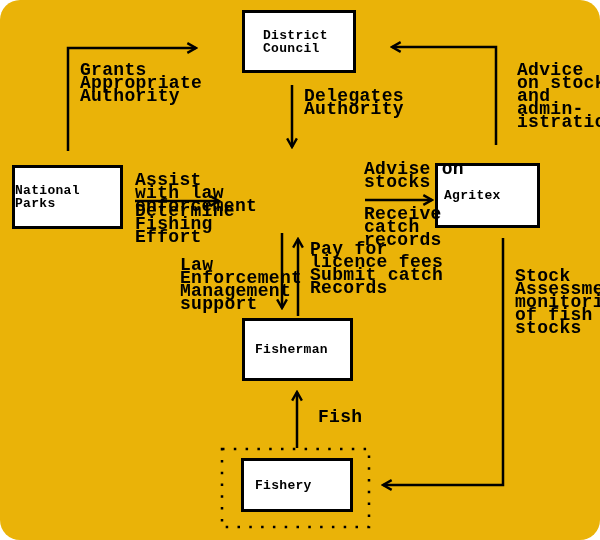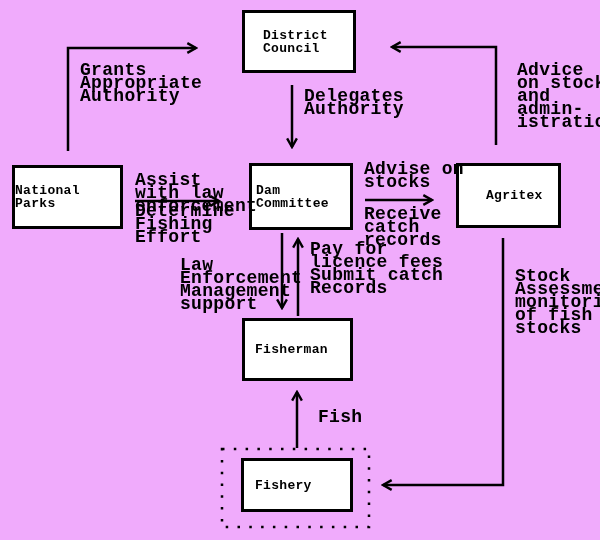--- a/index.html
+++ b/index.html
@@ -1,19 +1,19 @@
 <!DOCTYPE html>
 <html><head>
 <meta charset="utf-8">
 <style>
   html,body{margin:0;padding:0;background:#fff;}
   .canvas{
-    position:relative;width:600px;height:540px;background:#f0abfc;
+    position:relative;width:600px;height:540px;background:#eab308;
     font-family:"Liberation Mono","DejaVu Sans Mono",monospace;
-    font-weight:bold;color:#000;overflow:hidden;
+    font-weight:bold;color:#000;overflow:hidden;border-radius:20px;
   }
   svg.wires{position:absolute;left:0;top:0;}
   .box{
     position:absolute;border:3px solid #000;box-sizing:border-box;
     display:flex;align-items:center;background:#fff;
   }
   .box .txt{white-space:pre;font-size:13px;line-height:13px;letter-spacing:0.3px;}
   .lbl{
     position:absolute;white-space:pre;font-size:18px;line-height:13px;
     letter-spacing:0.3px;
@@ -47,26 +47,22 @@
   <div class="box" style="left:242px;top:10px;width:114px;height:63px;padding-left:18px;">
     <div class="txt">District
 Council</div>
   </div>
 
   <div class="box" style="left:12px;top:165px;width:111px;height:64px;">
     <div class="txt">National
 Parks</div>
   </div>
 
-  <div class="box" style="left:249px;top:163px;width:104px;height:67px;padding-left:4px;">
-    <div class="txt">Dam
-Committee</div>
-  </div>
 
-  <div class="box" style="left:456px;top:163px;width:105px;height:65px;padding-left:27px;">
+  <div class="box" style="left:435px;top:163px;width:105px;height:65px;padding-left:6px;">
     <div class="txt">Agritex</div>
   </div>
 
   <div class="box" style="left:241px;top:458px;width:112px;height:54px;padding-left:11px;">
     <div class="txt">Fishery</div>
   </div>
 
   <div class="box" style="left:242px;top:318px;width:111px;height:63px;padding-left:10px;">
     <div class="txt">Fisherman</div>
   </div>

